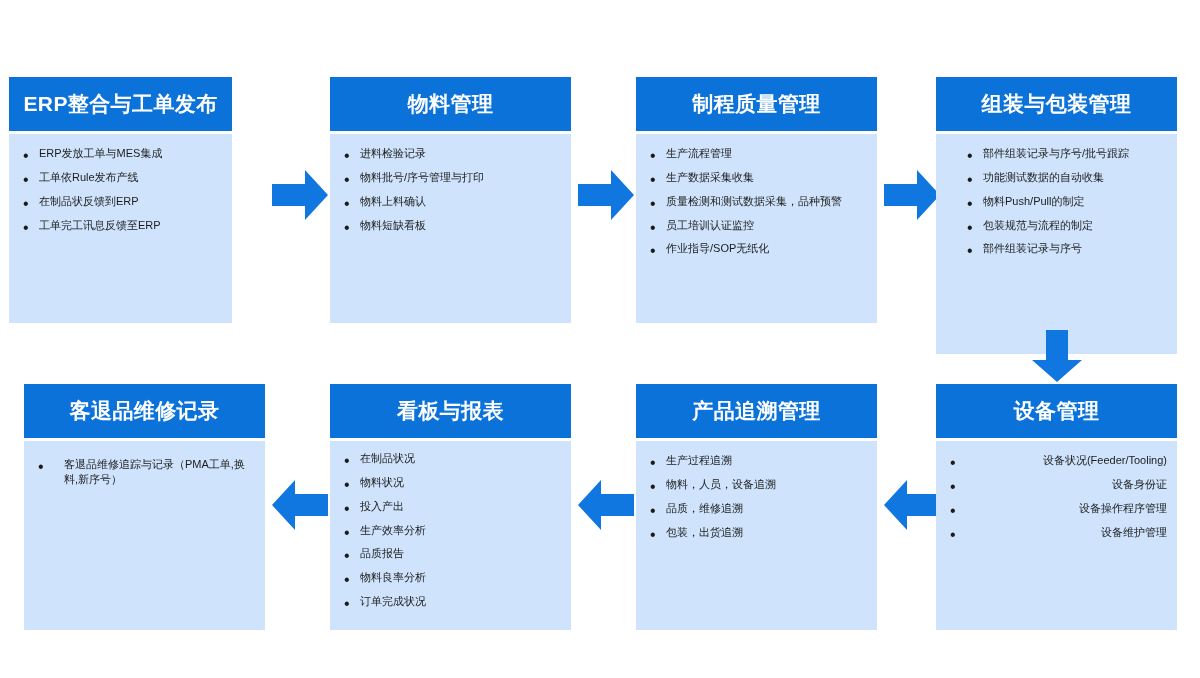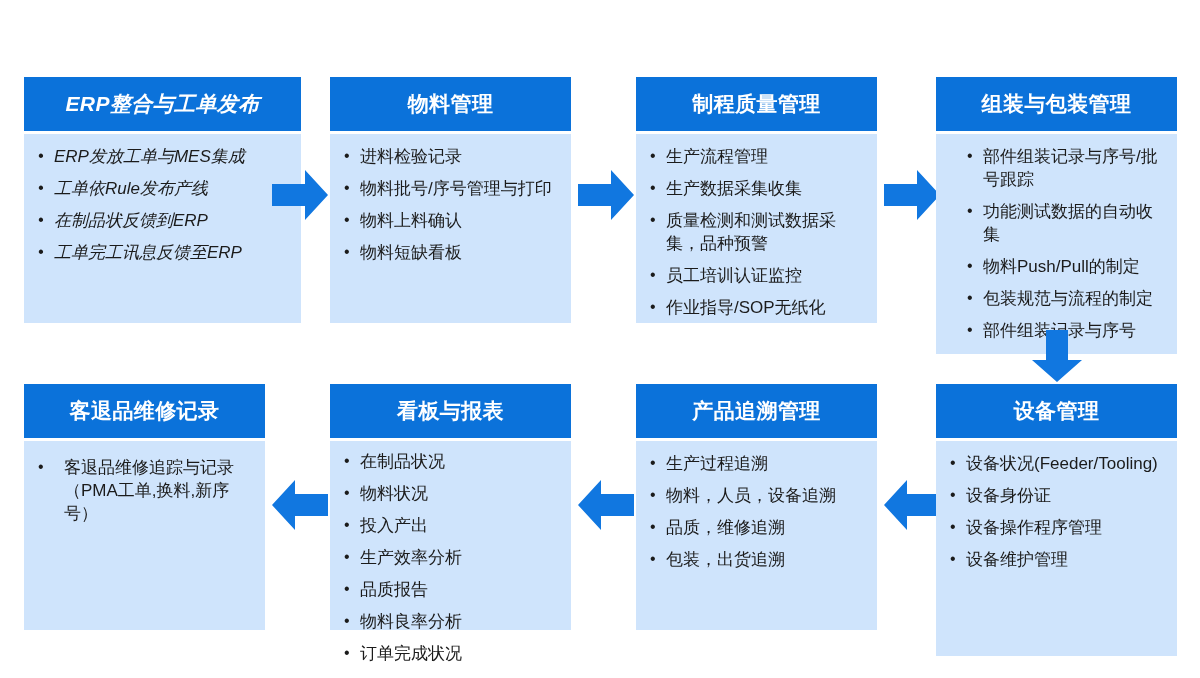--- a/index.html
+++ b/index.html
@@ -50,21 +50,21 @@
   }
   .box-body ul {
     margin: 0;
     padding: 0;
     list-style: none;
   }
   .box-body li {
     position: relative;
     margin: 0 0 9px 0;
     padding-left: 20px;
-    font-size: 17px;
+    font-size: 11px;
     line-height: 1.35;
     color: #1b1b1b;
     word-break: break-word;
   }
   .box-body li::before {
     content: "\2022";
     position: absolute;
     left: 4px;
     top: -1px;
     font-size: 16px;
@@ -78,21 +78,21 @@
   .arrow {
     position: absolute;
   }
   .arrow svg { display: block; }
 </style>
 </head>
 <body>
 
 <div id="canvas">
 
-  <div class="box" style="left:24px; top:77px; width:277px; height:246px;font-style:italic;">
+  <div class="box" style="left:9px; top:77px; width:223px; height:246px;">
     <div class="box-header">ERP整合与工单发布</div>
     <div class="box-gap"></div>
     <div class="box-body" style="height:189px;">
       <ul>
         <li>ERP发放工单与MES集成</li>
         <li>工单依Rule发布产线</li>
         <li>在制品状反馈到ERP</li>
         <li>工单完工讯息反馈至ERP</li>
       </ul>
     </div>
@@ -216,21 +216,21 @@
 
   <div class="arrow" style="left:884px; top:478px; width:56px; height:54px;">
     <svg width="56" height="54" viewBox="0 0 56 54">
       <polygon points="56,16 23,16 23,2 0,27 23,52 23,38 56,38" fill="#1177e0"></polygon>
     </svg>
   </div>
 
   <div class="box" style="left:936px; top:384px; width:241px; height:246px;">
     <div class="box-header">设备管理</div>
     <div class="box-gap"></div>
-    <div class="box-body" style="height:215px;">
+    <div class="box-body" style="height:189px;text-align:right;">
       <ul>
         <li>设备状况(Feeder/Tooling)</li>
         <li>设备身份证</li>
         <li>设备操作程序管理</li>
         <li>设备维护管理</li>
       </ul>
     </div>
   </div>
 
 </div>

